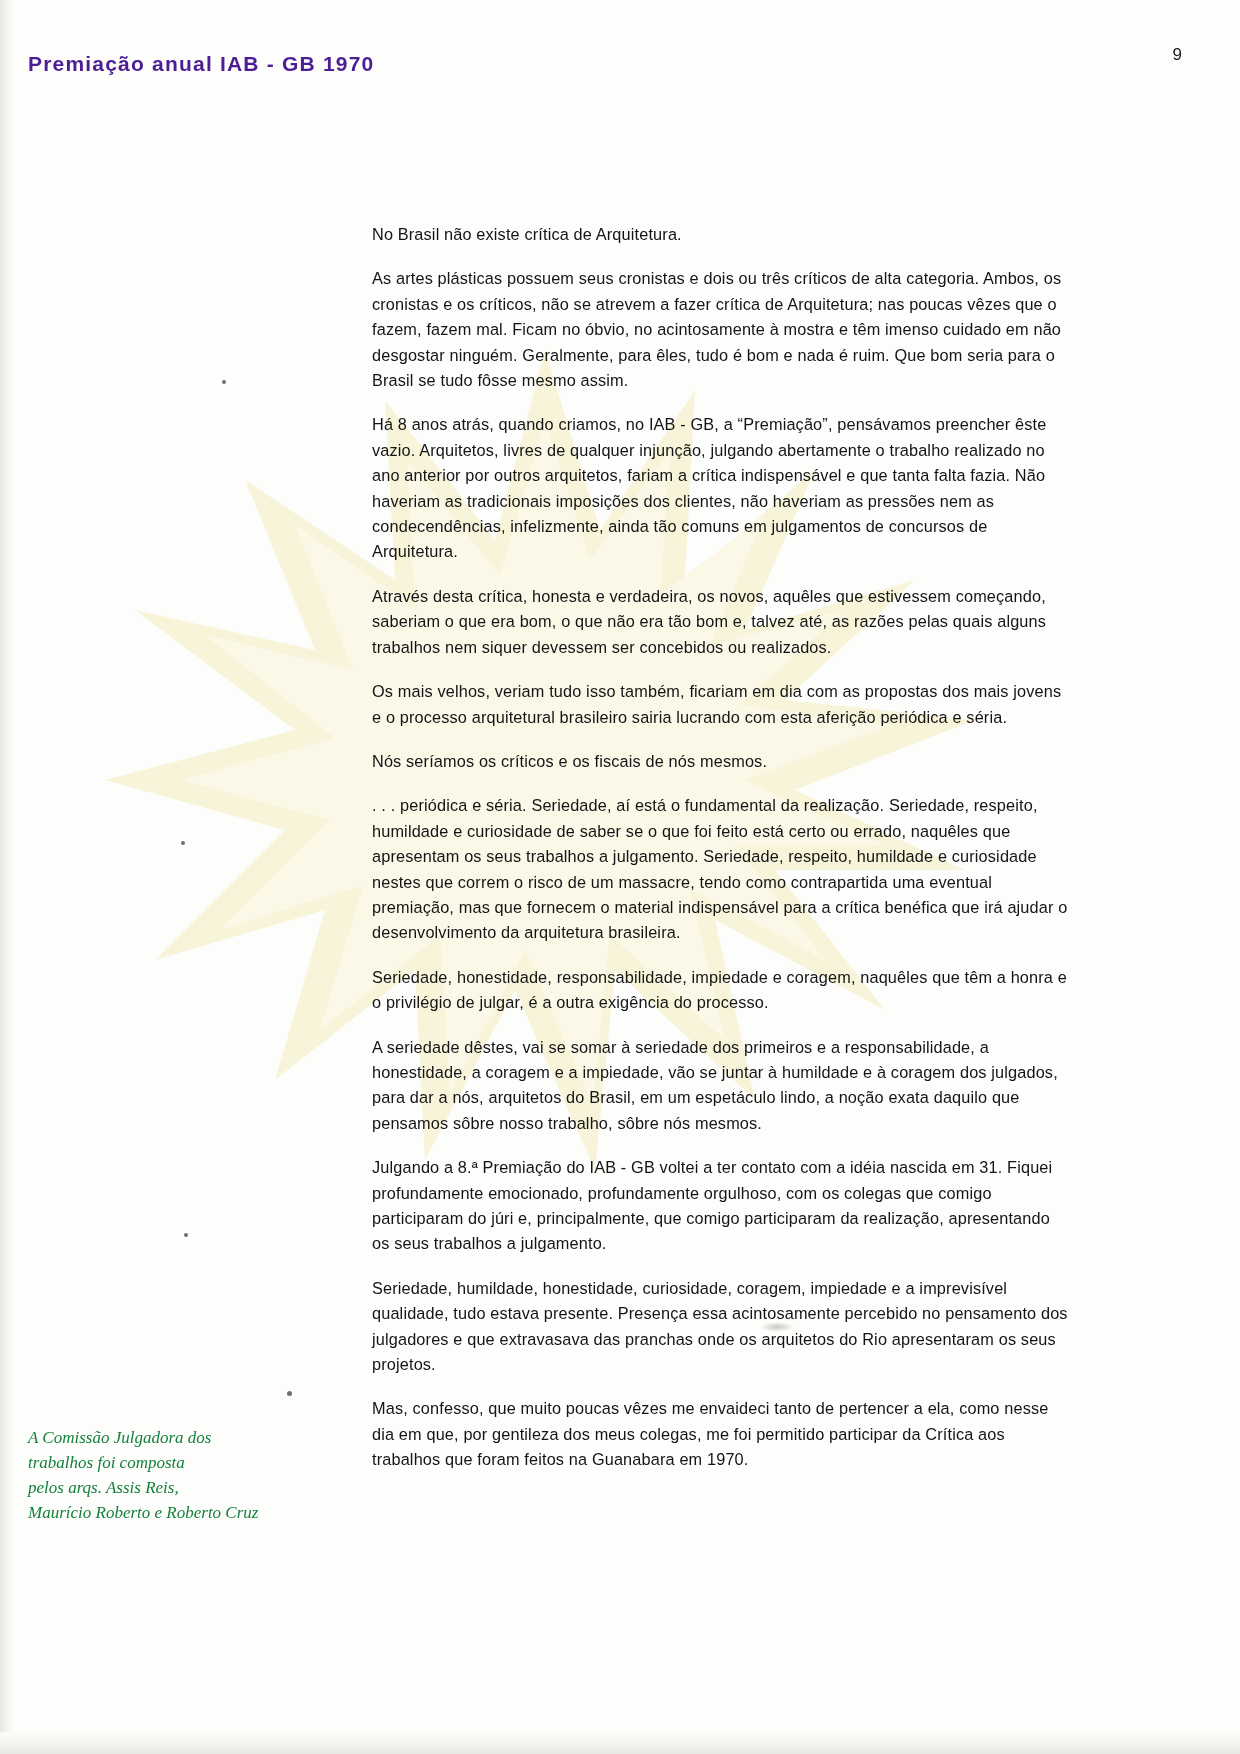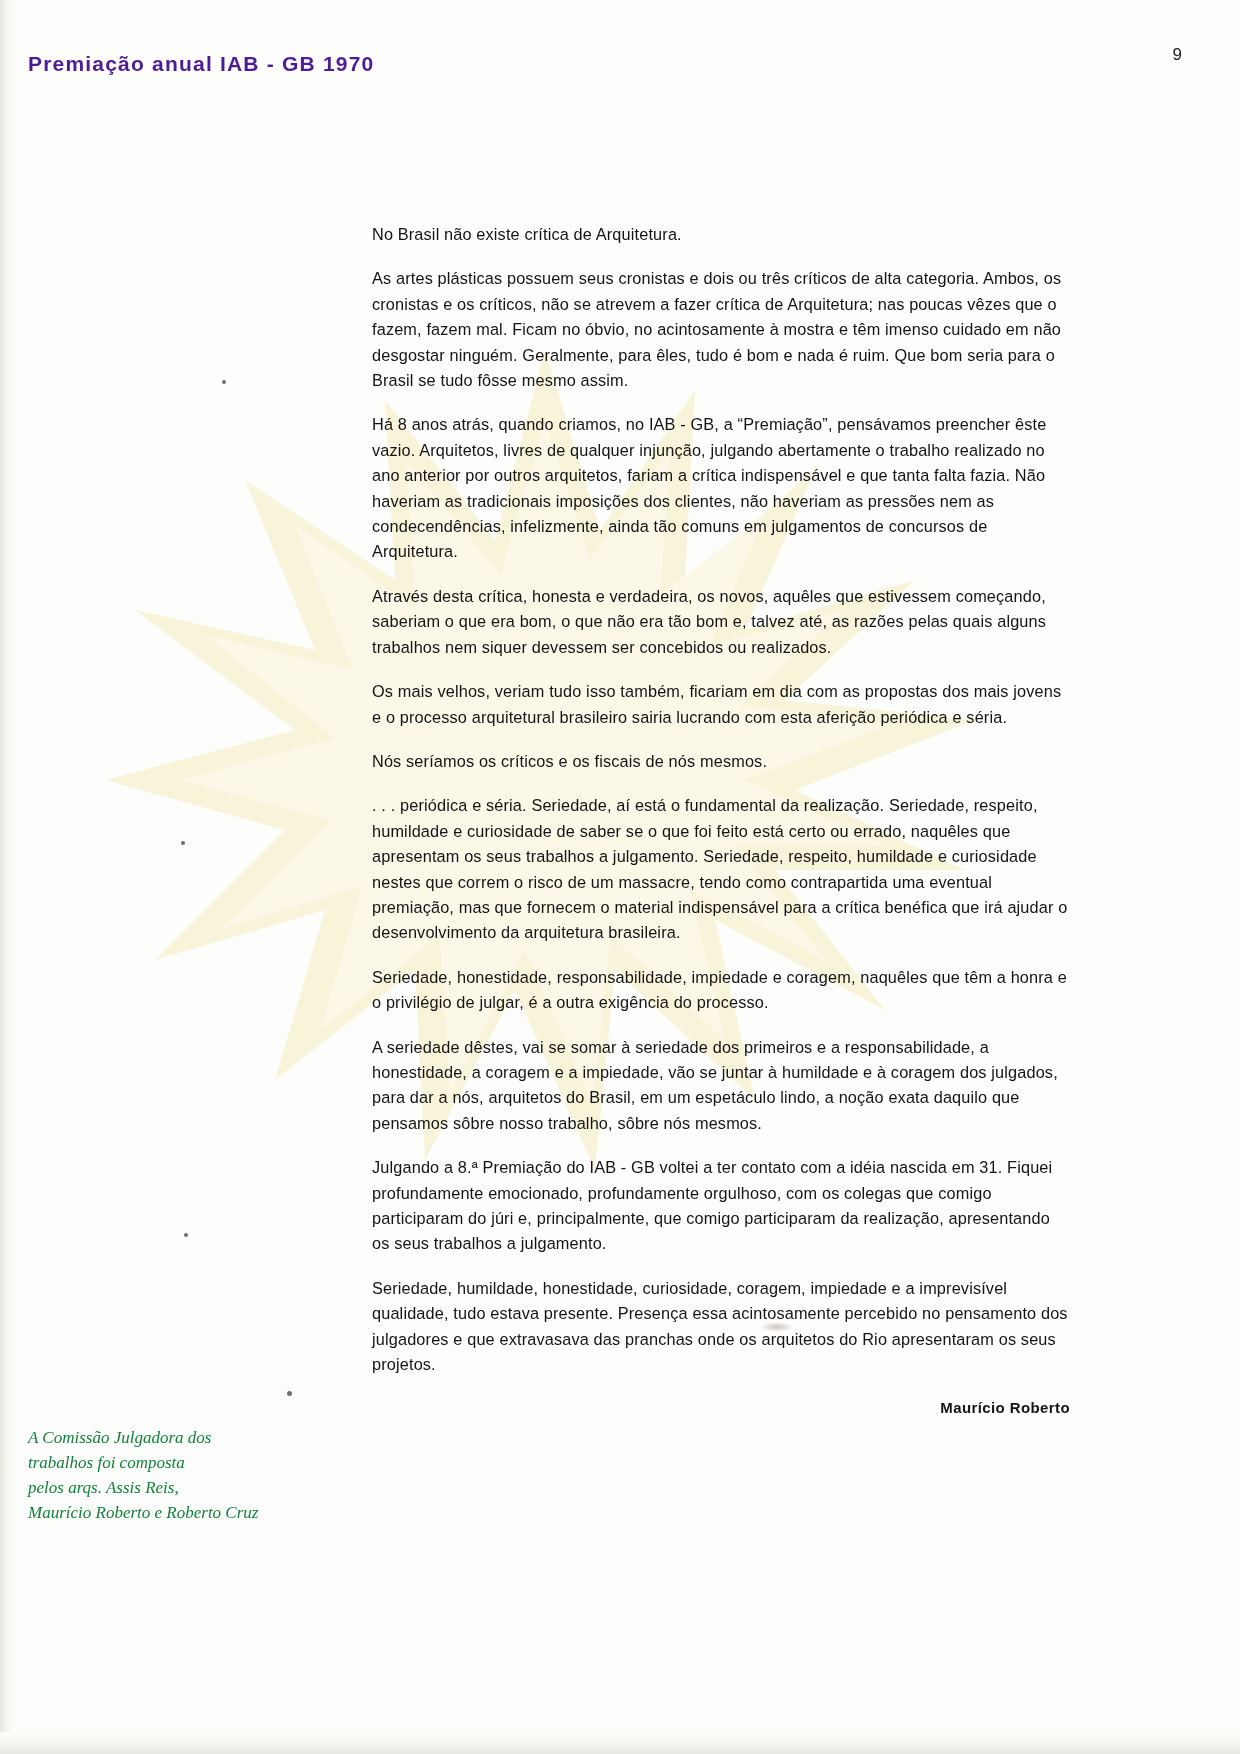--- a/index.html
+++ b/index.html
@@ -139,21 +139,21 @@
     <p class="para">As artes plásticas possuem seus cronistas e dois ou três críticos de alta categoria. Ambos, os cronistas e os críticos, não se atrevem a fazer crítica de Arquitetura; nas poucas vêzes que o fazem, fazem mal.  Ficam no óbvio, no acintosamente à mostra e têm imenso cuidado em não desgostar ninguém.  Geralmente, para êles, tudo é bom e nada é ruim.  Que bom seria para o Brasil se tudo fôsse mesmo assim.</p>
     <p class="para">Há 8 anos atrás, quando criamos, no IAB - GB, a “Premiação”, pensávamos preencher êste vazio.  Arquitetos, livres de qualquer injunção, julgando abertamente o trabalho realizado no ano anterior por outros arquitetos, fariam a crítica indispensável e que tanta falta fazia.  Não haveriam as tradicionais imposições dos clientes, não haveriam as pressões nem as condecendências, infelizmente, ainda tão comuns em julgamentos de concursos de Arquitetura.</p>
     <p class="para">Através desta crítica, honesta e verdadeira, os novos, aquêles que estivessem começando, saberiam o que era bom, o que não era tão bom e, talvez até, as razões pelas quais alguns trabalhos nem siquer devessem ser concebidos ou realizados.</p>
     <p class="para">Os mais velhos, veriam tudo isso também, ficariam em dia com as propostas dos mais jovens e o processo arquitetural brasileiro sairia lucrando com esta aferição periódica e séria.</p>
     <p class="para">Nós seríamos os críticos e os fiscais de nós mesmos.</p>
     <p class="para">. . . periódica e séria.  Seriedade, aí está o fundamental da realização.  Seriedade, respeito, humildade e curiosidade de saber se o que foi feito está certo ou errado, naquêles que apresentam os seus trabalhos a julgamento.  Seriedade, respeito, humildade e curiosidade nestes que correm o risco de um massacre, tendo como contrapartida uma eventual premiação, mas que fornecem o material indispensável para a crítica benéfica que irá ajudar o desenvolvimento da arquitetura brasileira.</p>
     <p class="para">Seriedade, honestidade, responsabilidade, impiedade e coragem, naquêles que têm a honra e o privilégio de julgar, é a outra exigência do processo.</p>
     <p class="para">A seriedade dêstes, vai se somar à seriedade dos primeiros e a responsabilidade, a honestidade, a coragem e a impiedade, vão se juntar à humildade e à coragem dos julgados, para dar a nós, arquitetos do Brasil, em um espetáculo lindo, a noção exata daquilo que pensamos sôbre nosso trabalho, sôbre nós mesmos.</p>
     <p class="para">Julgando a 8.ª Premiação do IAB - GB voltei a ter contato com a idéia nascida em 31.  Fiquei profundamente emocionado, profundamente orgulhoso, com os colegas que comigo participaram do júri e, principalmente, que comigo participaram da realização, apresentando os seus trabalhos a julgamento.</p>
     <p class="para">Seriedade, humildade, honestidade, curiosidade, coragem, impiedade e a imprevisível qualidade, tudo estava presente.  Presença essa acintosamente percebido no pensamento dos julgadores e que extravasava das pranchas onde os arquitetos do Rio apresentaram os seus projetos.</p>
-    <div class="signature">Maurício Roberto</div>
+    <p class="para">Mas, confesso, que muito poucas vêzes me envaideci tanto de pertencer a ela, como nesse dia em que, por gentileza dos meus colegas, me foi permitido participar da Crítica aos trabalhos que foram feitos na Guanabara em 1970.</p>
   </div>
 
   <div class="footnote">A Comissão Julgadora dos
 trabalhos foi composta
 pelos arqs. Assis Reis,
 Maurício Roberto e Roberto Cruz</div>
 
 </div>
 
 </body></html>

